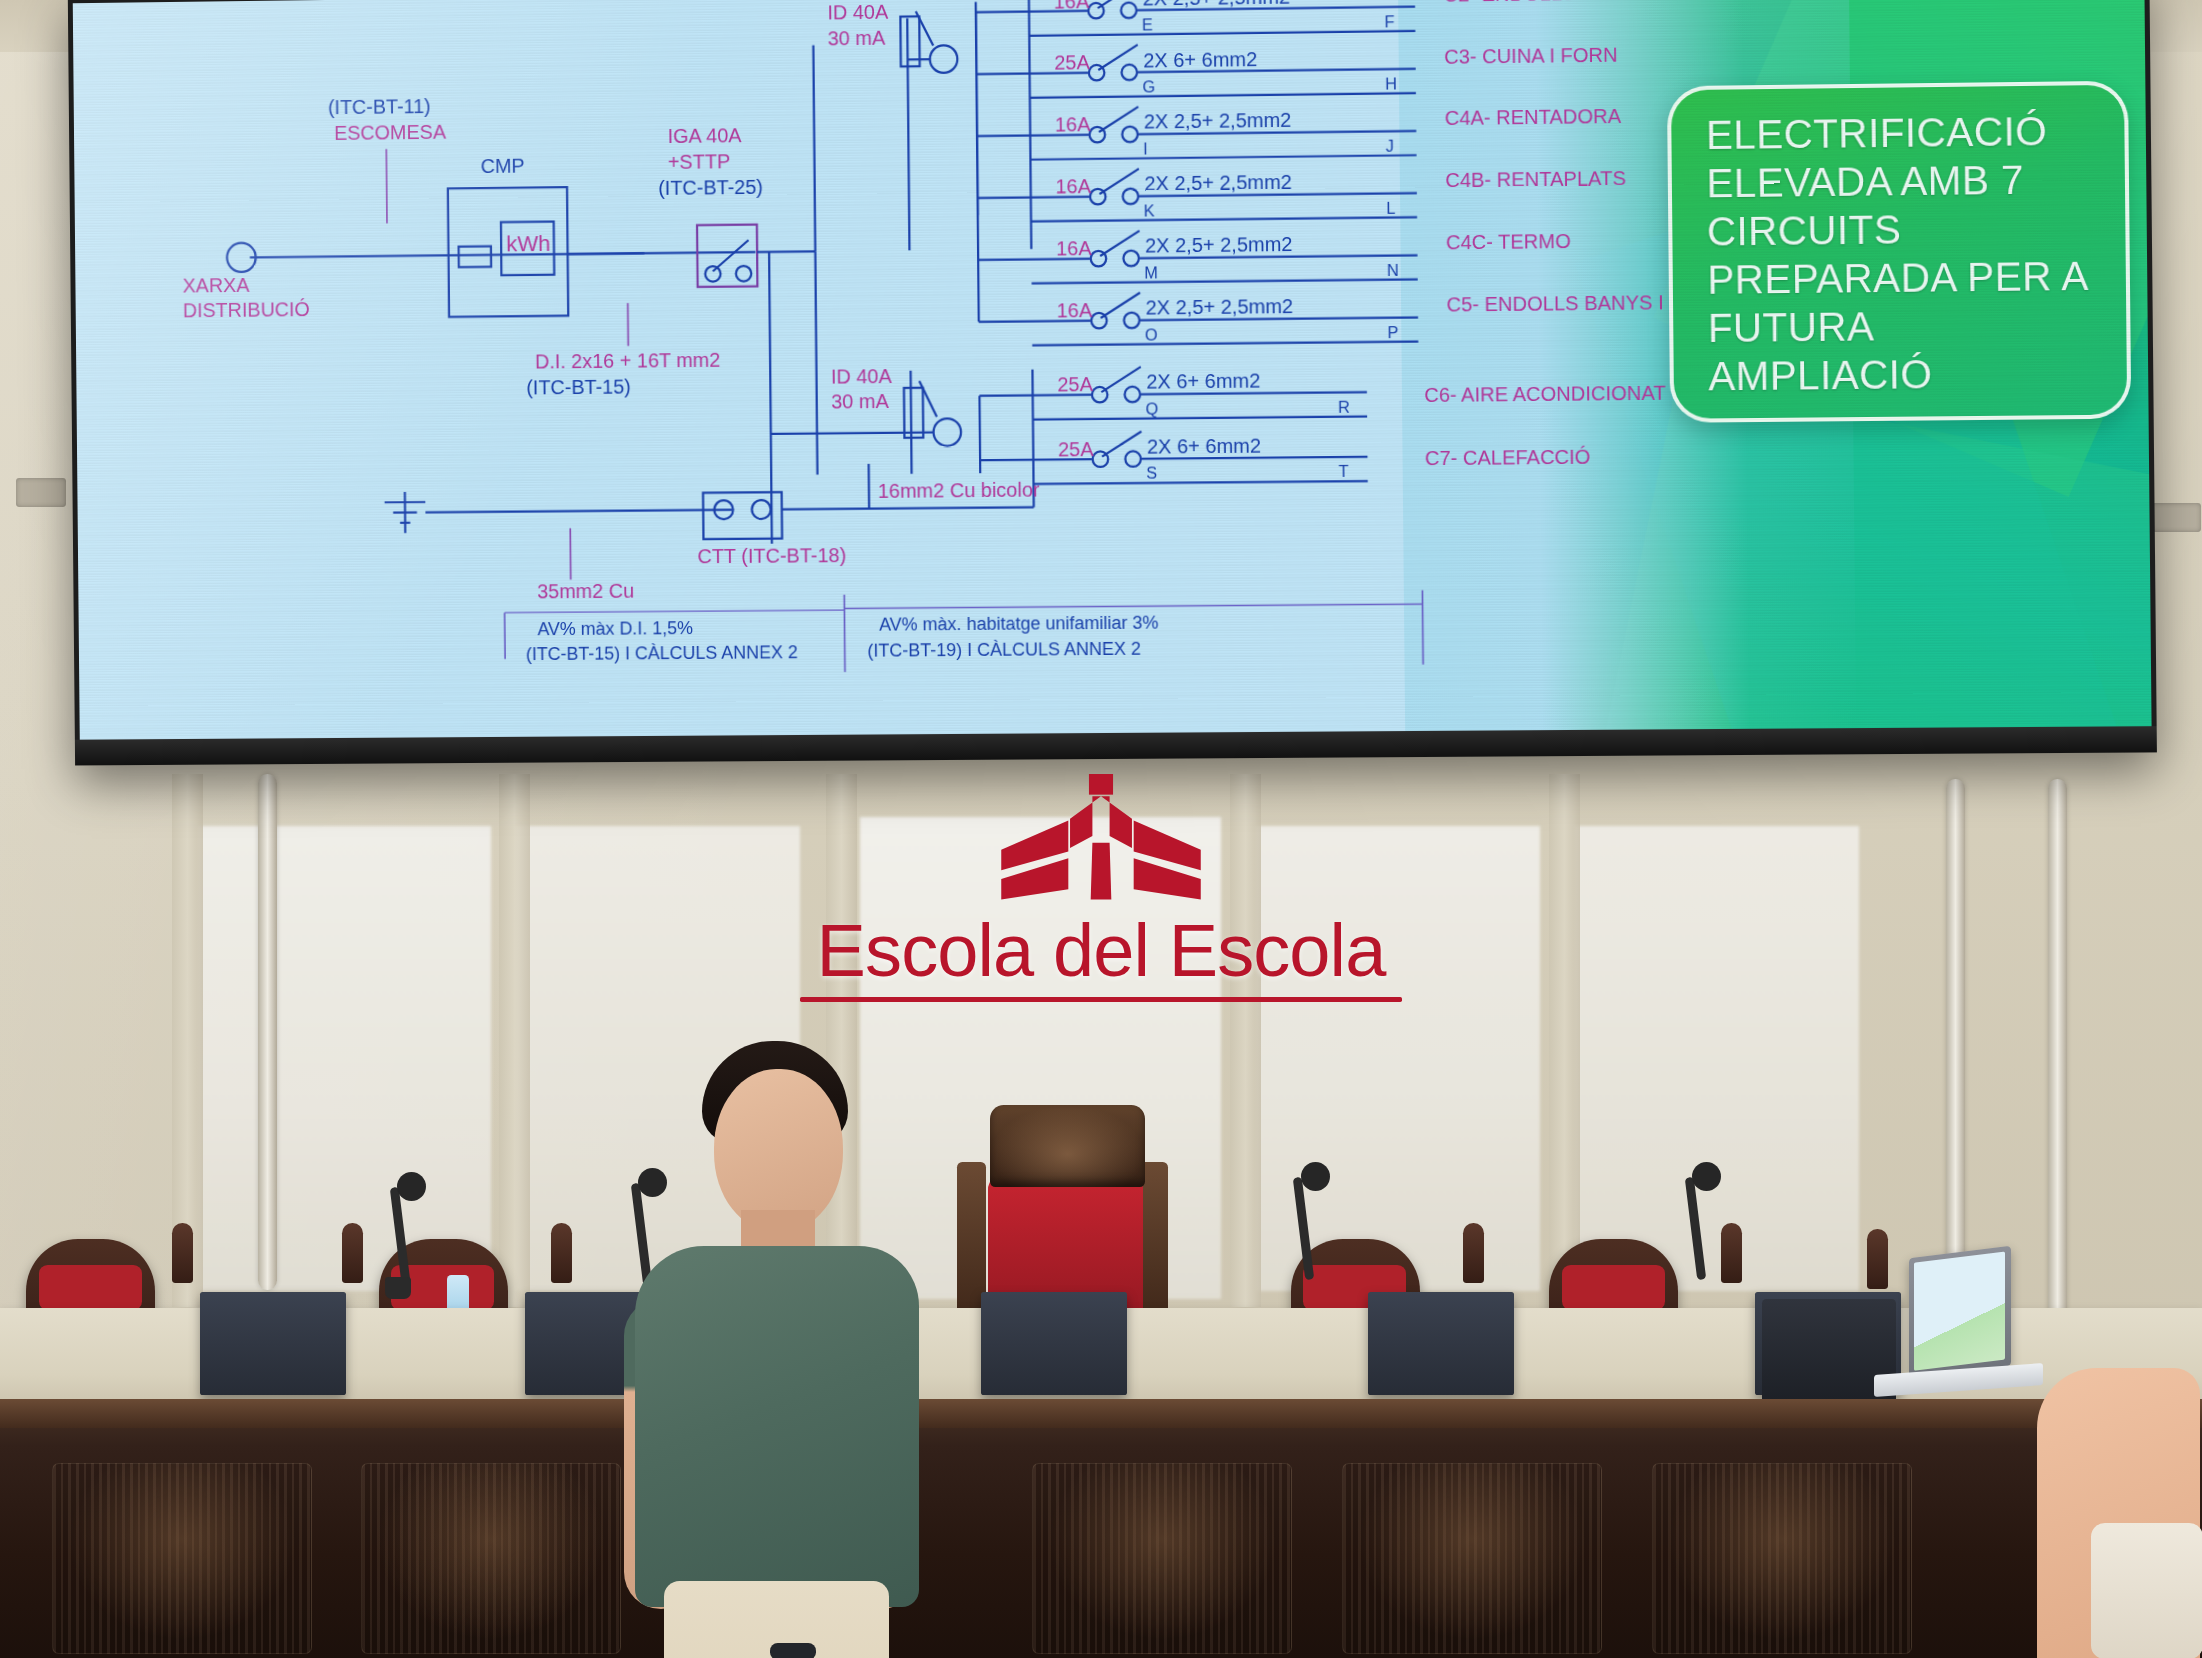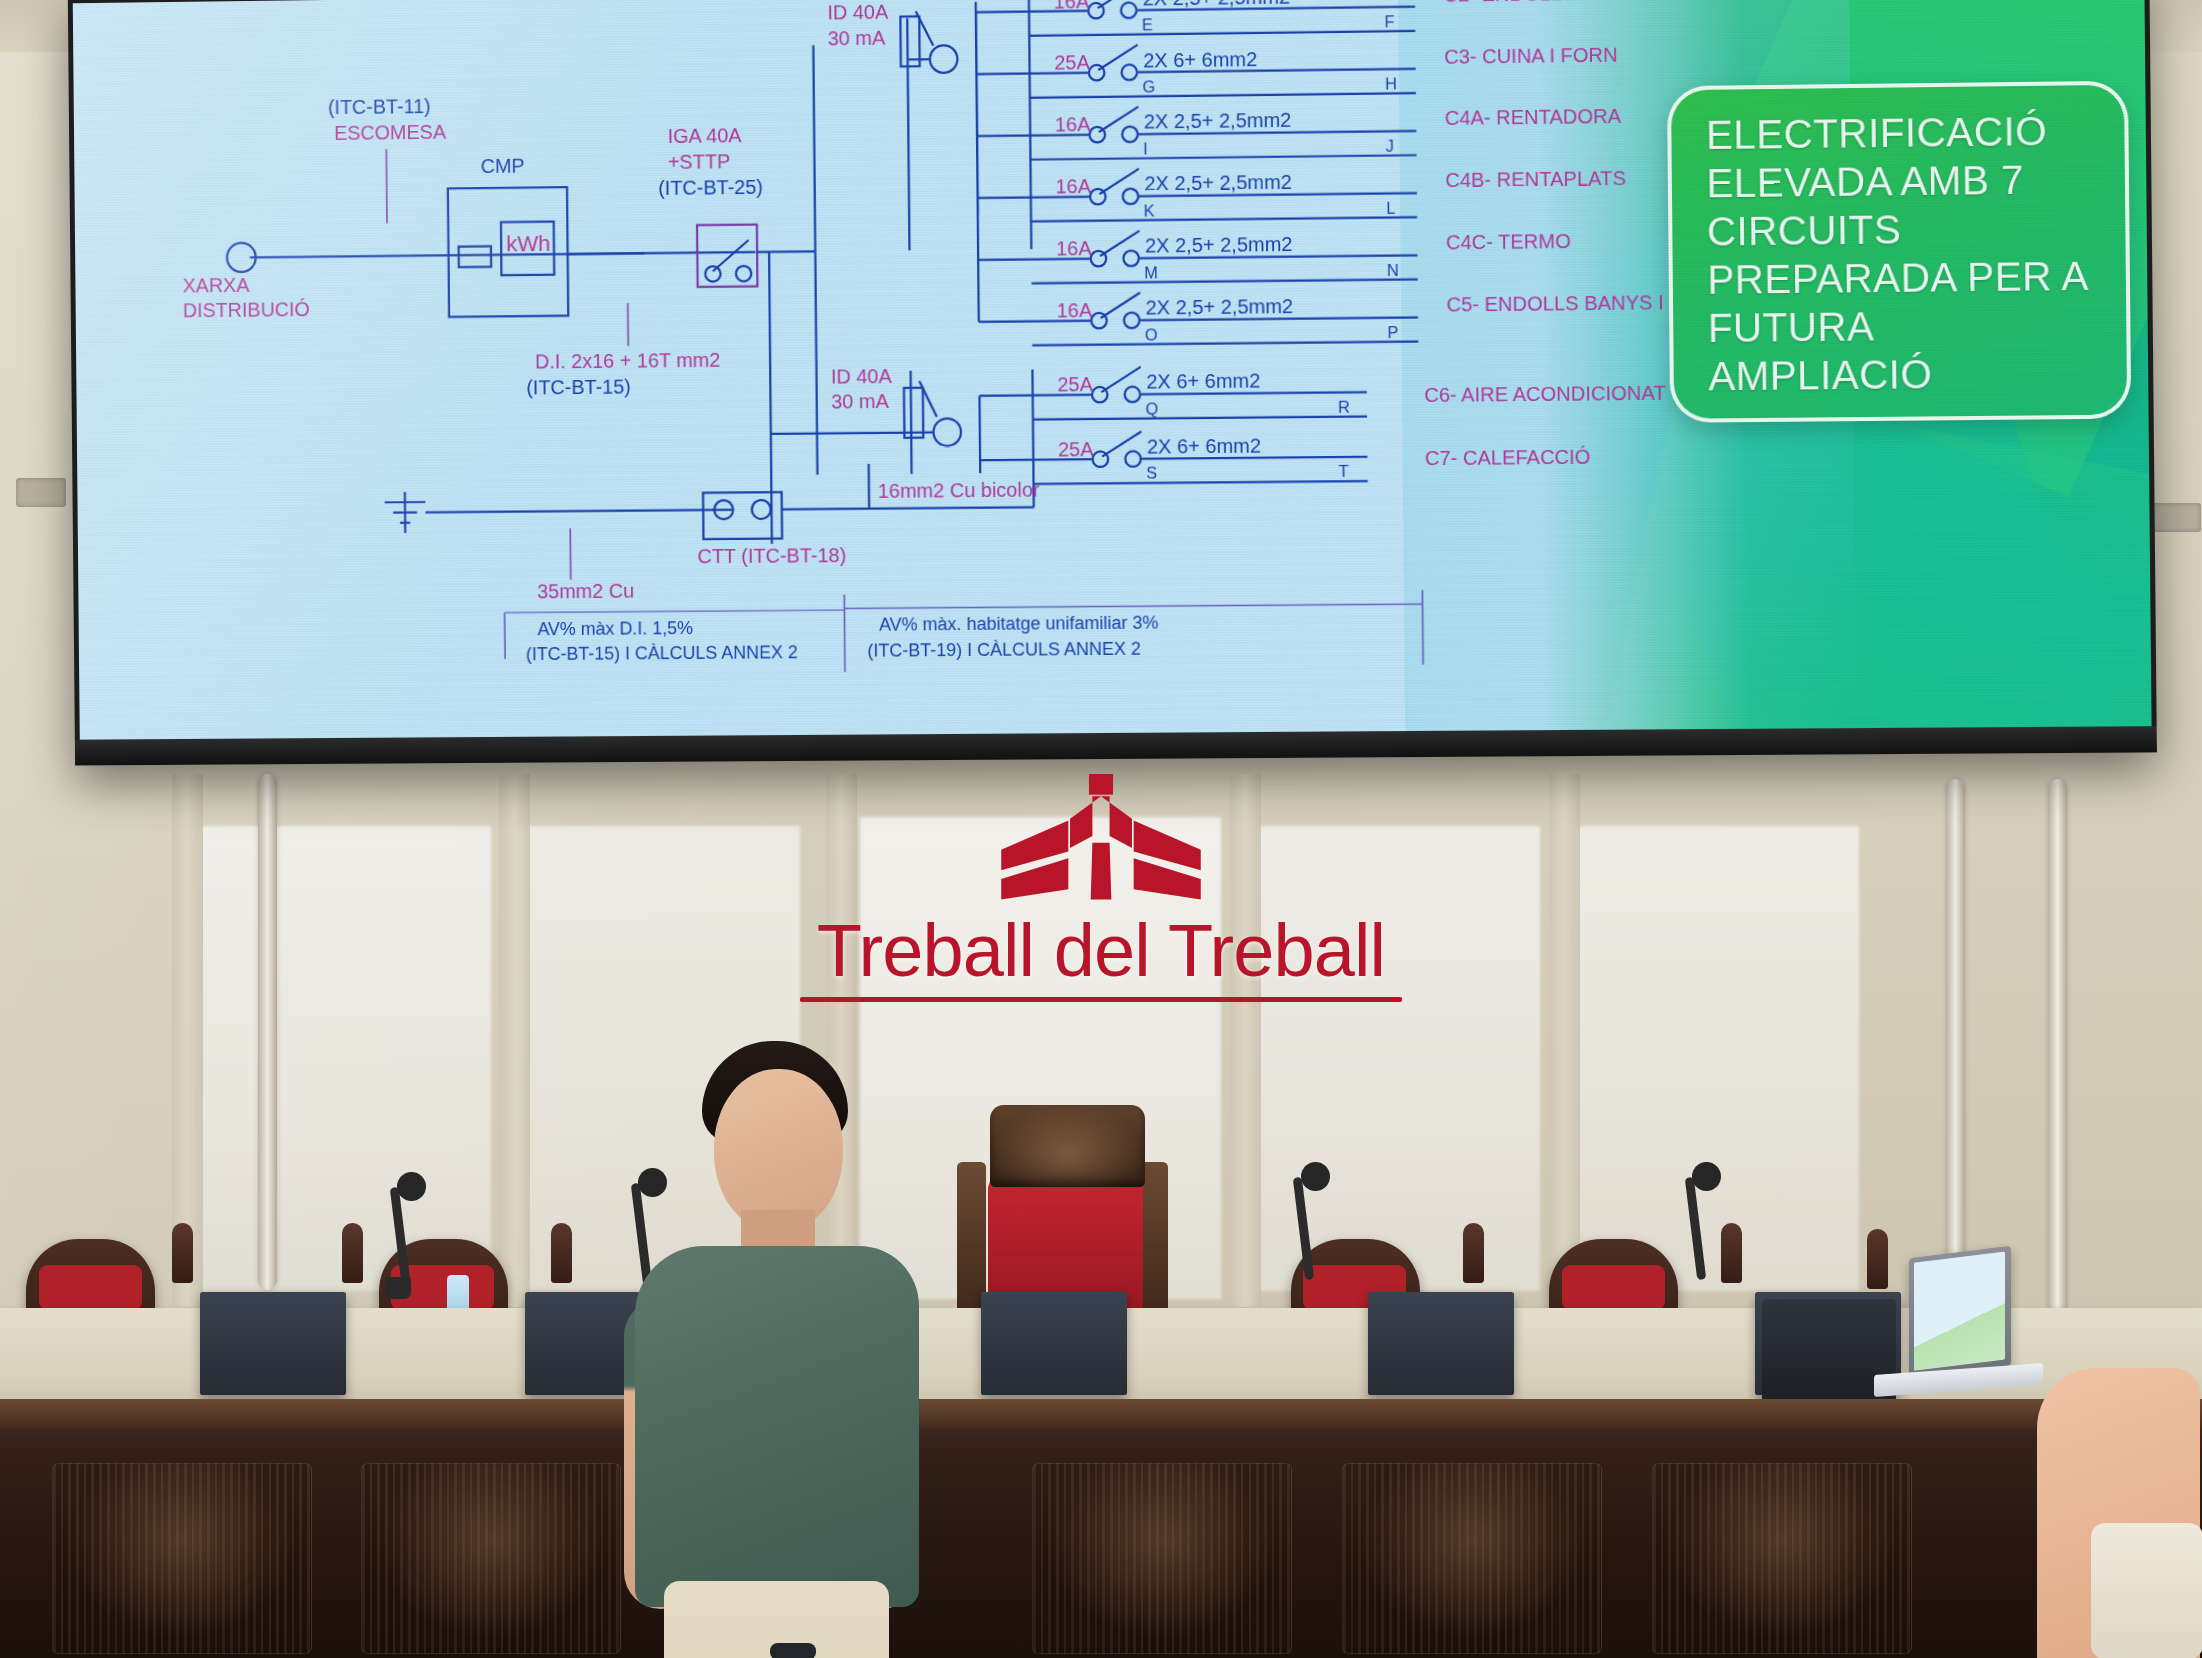--- a/index.html
+++ b/index.html
@@ -521,21 +521,21 @@
           <polygon points="150,26 186,52 186,86 160,72 160,26"></polygon>
           <polygon points="150,26 114,52 114,86 140,72 140,26"></polygon>
           <polygon points="112,54 34,88 34,112 112,90"></polygon>
           <polygon points="188,54 266,88 266,112 188,90"></polygon>
           <polygon points="112,98 34,122 34,146 112,134"></polygon>
           <polygon points="188,98 266,122 266,146 188,134"></polygon>
           <polygon points="140,80 160,80 162,146 138,146"></polygon>
         </g>
       </svg>
     </div>
-    <div class="logo-text">Treball del Treball</div>
+    <div class="logo-text">Escola del Escola</div>
     <div class="logo-rule"></div>
   </div>
 
   <div class="chairback" style="left:26px;top:1239px;"></div>
   <div class="chair-red" style="left:39px;top:1265px;"></div>
   <div class="finial" style="left:172px;top:1223px;"></div>
 
   <div class="chairback" style="left:379px;top:1239px;"></div>
   <div class="chair-red" style="left:391px;top:1265px;"></div>
   <div class="finial" style="left:342px;top:1223px;"></div>

